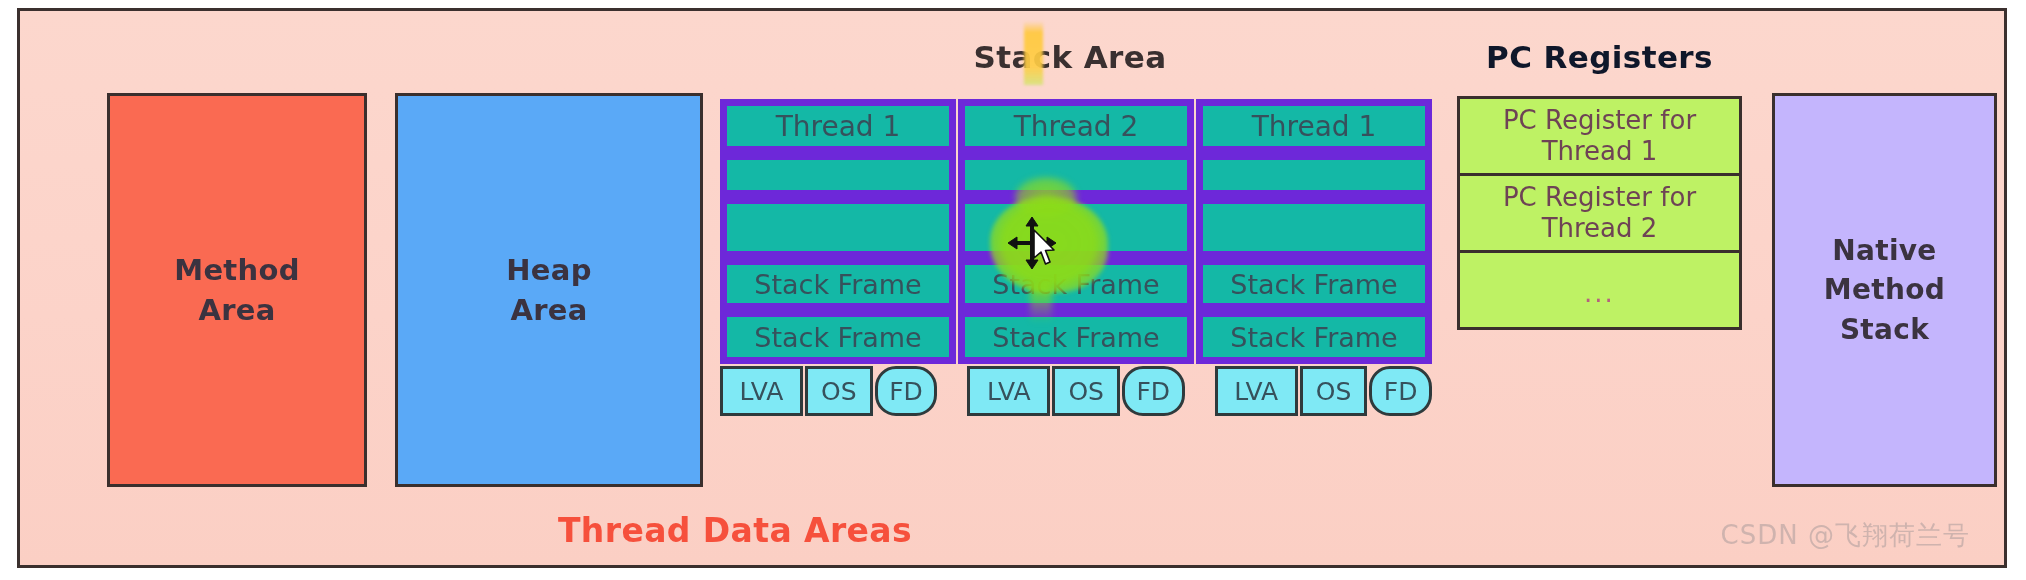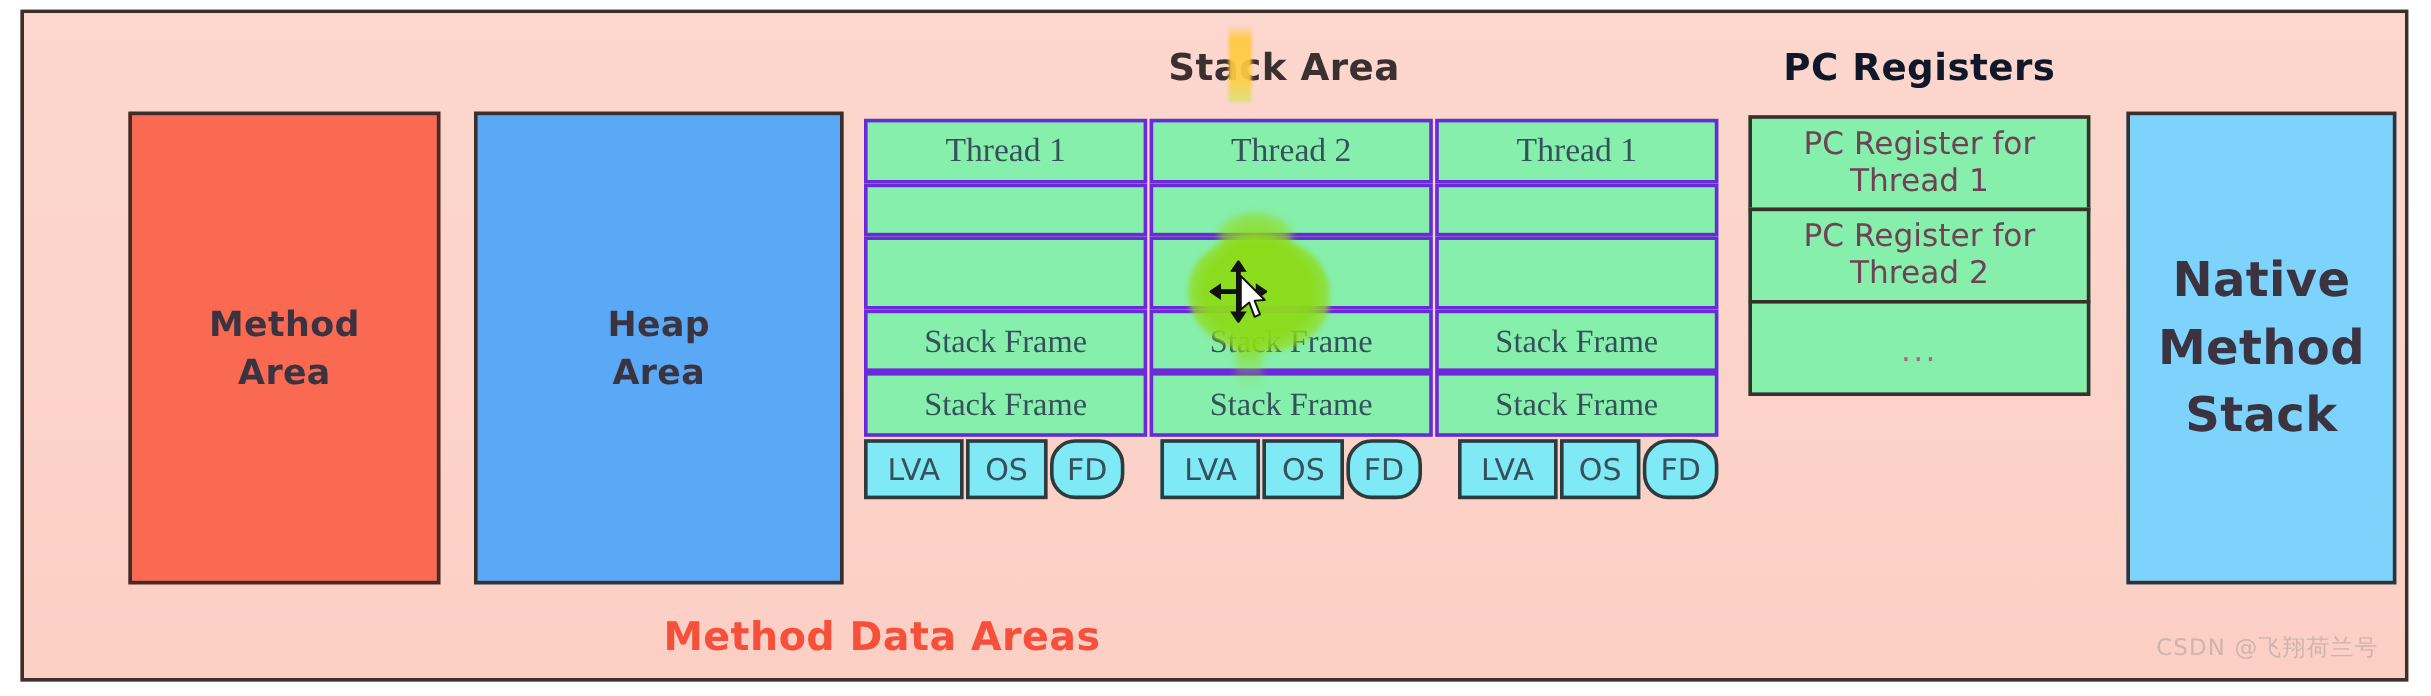--- a/index.html
+++ b/index.html
@@ -52,27 +52,26 @@
     text-align:center; font-size:31px; font-weight:bold;
     color:#3a3030; letter-spacing:.4px;
   }
   #stack-table{
     position:absolute; left:700px; top:88px;
     width:712px; height:380px;
   }
   .srow{display:flex; width:100%;}
   .scell{
     flex:1 1 0;
-    border:3px solid #6d28d9;
-    background:#86efac;
+    border:7px solid #6d28d9;
+    background:#14b8a6;
     box-sizing:border-box;
     display:flex; align-items:center; justify-content:center;
     color:#36515c; font-size:27px;
     margin-right:2px;
-    font-family:Liberation Serif, serif;
   }
   .scell:last-child{margin-right:0;}
   .row-head .scell{height:54px; font-size:28px;}
   .row-empty .scell{height:44px;}
   .row-empty2 .scell{height:61px;}
   .row-frame .scell{height:52px;}
   .row-frame2 .scell{height:54px;}
   .row-lva{margin-top:2px;gap:28px;}
   .row-lva .group{
     flex:1 1 0; display:flex; margin-right:2px;
@@ -90,42 +89,42 @@
   
   #pc-title{
     position:absolute; left:1437px; top:28px; width:285px;
     text-align:center; font-size:31px; font-weight:bold;
     color:#0f172a; letter-spacing:.4px;
   }
   #pc-table{
     position:absolute; left:1437px; top:85px; width:285px;
   }
   .pcrow{
-    border:3px solid #3a2f2d; background:#86efac;
+    border:3px solid #3a2f2d; background:#bef264;
     box-sizing:border-box; margin-top:-3px;
     display:flex; align-items:center; justify-content:center;
     text-align:center; color:#6e4355; font-size:26px; line-height:1.2;
     height:80px;
   }
   .pcrow:first-child{margin-top:0;}
   .pcrow.dots{color:#b5617f; font-size:26px; letter-spacing:2px; align-items:flex-end; padding-bottom:18px;}
 
   
   #native-stack{
     left:1752px; top:82px; width:225px; height:394px;
-    background:#7dd3fc;
-    font-weight:bold; font-size:40px; line-height:1.4;
+    background:#c4b5fd;
+    font-weight:bold; font-size:28px; line-height:1.4;
     letter-spacing:.3px;
   }
   #caption-wrap{position:absolute; left:215px; width:1000px; top:500px; text-align:center;}
 
   
   #watermark{
-    position:absolute; right:22px; bottom:12px;
-    font-size:19px; color:#cfb3ae; letter-spacing:1px;
+    position:absolute; right:34px; bottom:12px;
+    font-size:26px; color:#cfb3ae; letter-spacing:1px;
     z-index:6; white-space:nowrap;margin-top:26px;
   }
 
   
   #yellow-stroke{
     position:absolute; left:1004px; top:10px; width:19px; height:64px;
     background:linear-gradient(180deg,rgba(255,196,56,.0) 0%,rgba(255,200,60,.92) 18%,rgba(255,205,70,.92) 72%,rgba(190,235,70,.55) 100%);
     filter:blur(1.5px); z-index:4; pointer-events:none;
   }
   #green-blob{
@@ -228,21 +227,21 @@
       <div class="pcrow dots">...</div>
     </div>
 
     <div class="box" id="native-stack">
       <span class="nowrap">Native
 Method
 Stack</span>
     </div>
 
     <div id="caption-wrap">
-      <span id="caption-text" style="font-size:33px;font-weight:bold;color:#f6503c;letter-spacing:.4px;">Method Data Areas</span>
+      <span id="caption-text" style="font-size:33px;font-weight:bold;color:#f6503c;letter-spacing:.4px;">Thread Data Areas</span>
     </div>
 
   </div>
 
   <div id="yellow-stroke"></div>
   <div id="green-blob2"></div>
   <div id="green-blob"></div>
   <div id="green-tail"></div>
 
   <svg id="move-cursor" width="48" height="52" viewBox="0 0 48 52">

